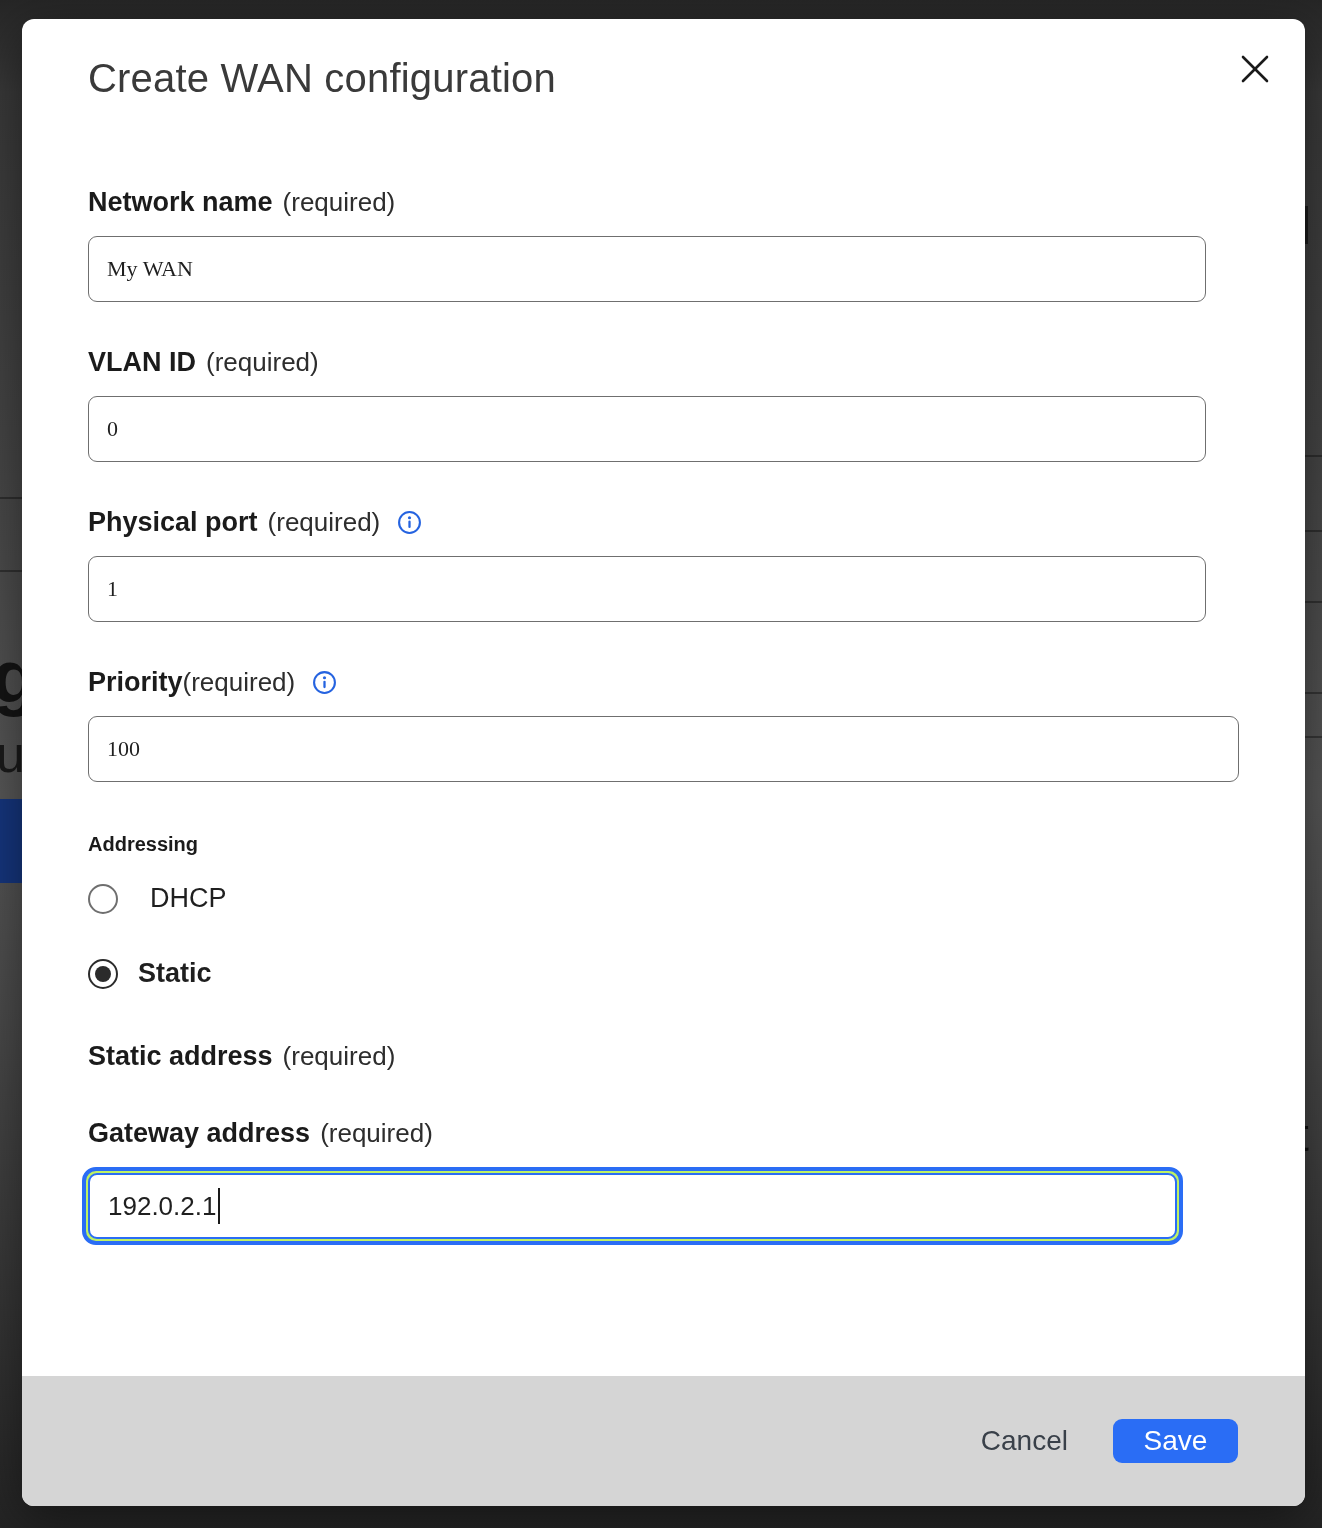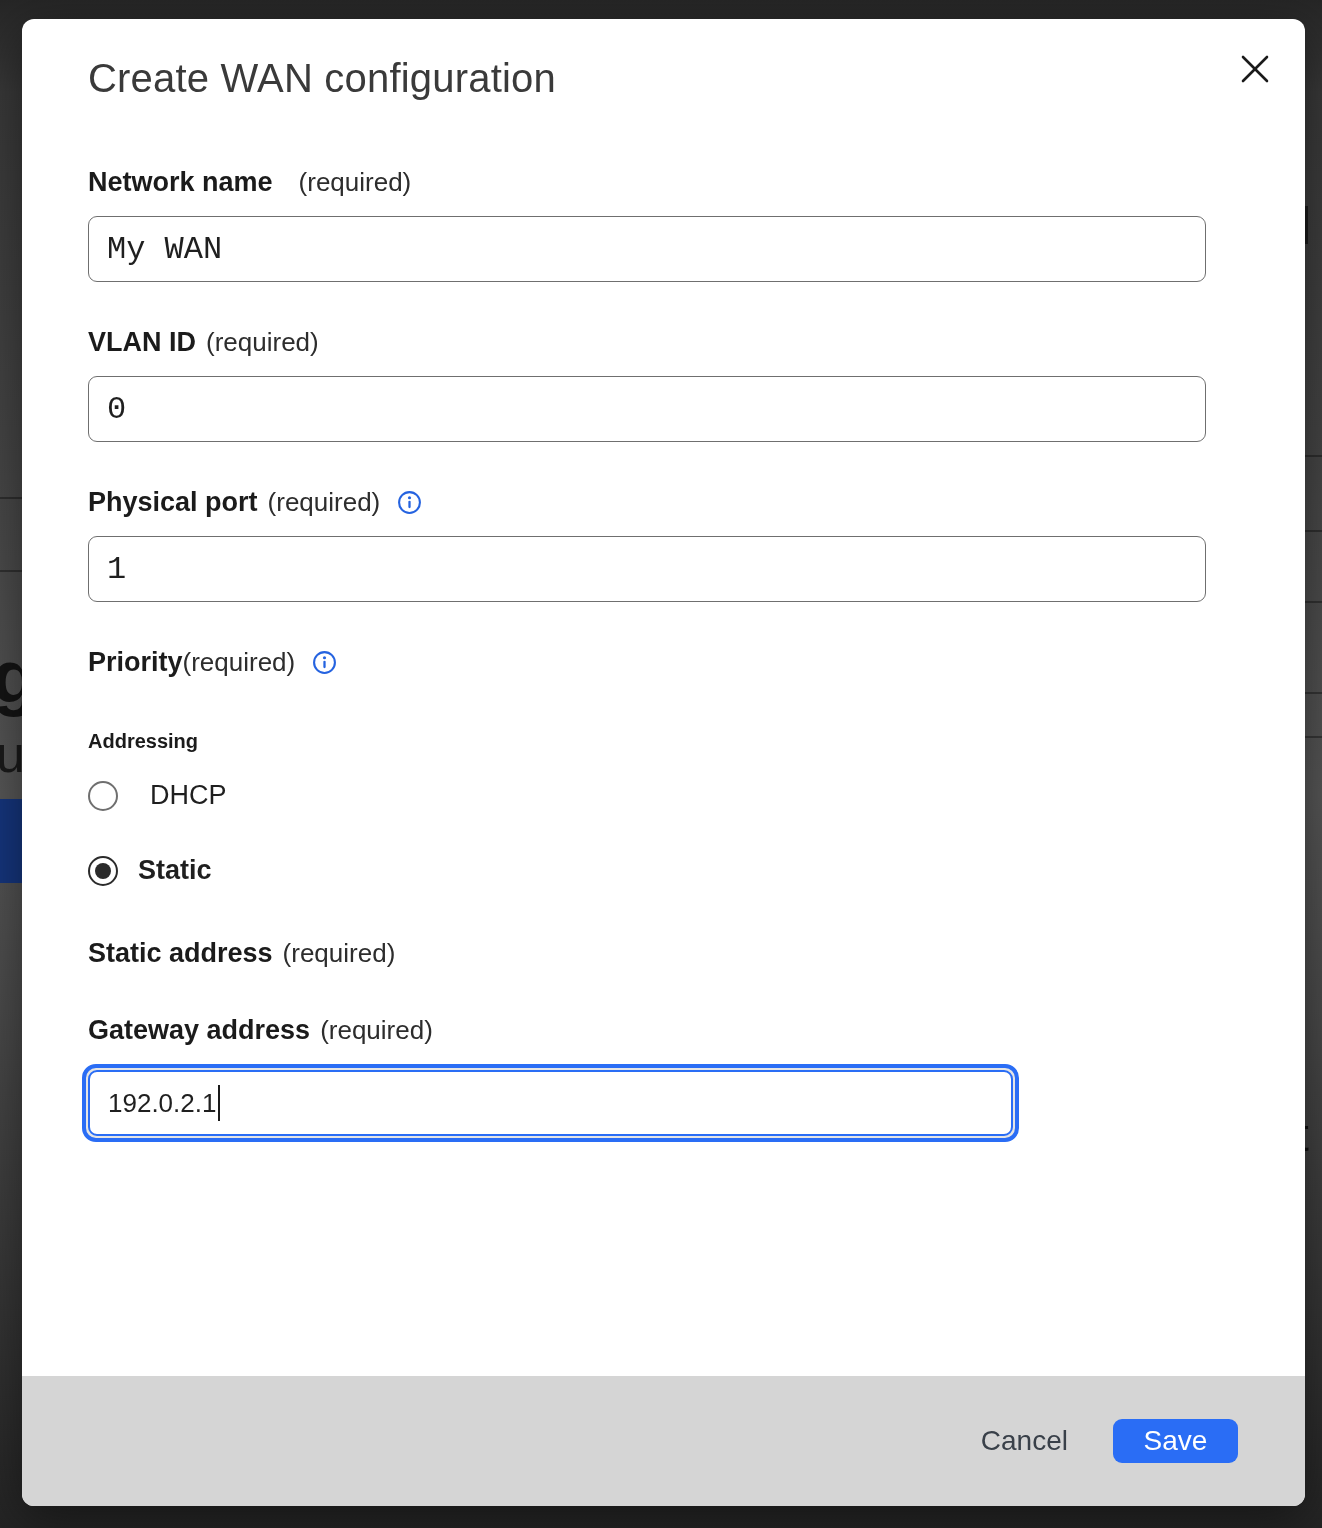--- a/index.html
+++ b/index.html
@@ -46,30 +46,30 @@
     display:flex; align-items:center; justify-content:center;
   }
 
   .title {
     margin:37px 0 0 0; font-size:40px; font-weight:400; color:#3a3a3a; letter-spacing:.2px;
   }
 
   .field-label {
     display:flex; align-items:center; margin:43px 0 17px 0; line-height:34px;
   }
-  .field-label.first { margin-top:64px;gap:16px; }
+  .field-label.first { margin-top:84px; }
   .lbl { font-size:27px; font-weight:700; color:#1b1b1b; }
   .req { font-size:26px; font-weight:400; color:#2d2d2d; margin-left:10px; }
   .req.nospace { margin-left:0; }
   .info-btn { background:none; border:none; padding:0; margin-left:17px; cursor:pointer; display:inline-flex; }
 
   .text-input {
     display:block; width:1118px; height:66px; box-sizing:border-box;
     border:1.5px solid #6f6f6f; border-radius:9px; background:#fff;
-    font-family:Liberation Mono, monospace; font-size:32px; color:#1f1f1f;
+    font-family:Liberation Serif, serif; font-size:22px; color:#1f1f1f;
     padding:0 18px; outline:none;
   }
   .text-input.wide { width:1151px; }
 
   .section-heading { margin-top:45px; font-size:20px; font-weight:700; color:#1b1b1b; line-height:34px; }
 
   .radio-row { display:flex; align-items:center; margin-top:22px; }
   .radio-row.second { margin-top:44px; }
   .radio-circle {
     width:30px; height:30px; border-radius:50%; box-sizing:border-box;
@@ -78,22 +78,22 @@
   .radio-circle.selected { border-color:#2b2b2b; }
   .radio-circle.selected::after {
     content:""; position:absolute; left:5px; top:5px; right:5px; bottom:5px;
     border-radius:50%; background:#2b2b2b;
   }
   .radio-label { margin-left:32px; font-size:27px; color:#1f1f1f; }
   .radio-label.bold { font-weight:700;margin-left:20px; }
 
   
   .focus-wrap {
-    width:937px; box-sizing:border-box; margin-left:-6px;
-    border:4px solid #2a6df5; border-radius:14px; padding:2px; background:#e5e5e5;
+    width:1101px; box-sizing:border-box; margin-left:-6px;
+    border:4px solid #2a6df5; border-radius:14px; padding:2px; background:#bef264;
   }
   .focused-input {
     width:100%; height:66px; box-sizing:border-box;
     border:2px solid #2a6df5; border-radius:9px;
     display:flex; align-items:center; padding:0 18px;
     font-size:26px; color:#1f1f1f; background:#fff;
   }
   .caret { display:inline-block; width:2px; height:36px; background:#1a1a1a; margin-left:2px; }
 
   .modal-footer {
@@ -172,20 +172,21 @@
       <span class="lbl">Priority</span>
       <span class="req nospace">(required)</span>
       <button class="info-btn">
         <svg width="25" height="25" viewBox="0 0 24 24">
           <circle cx="12" cy="12" r="10" fill="none" stroke="#2563e0" stroke-width="2"></circle>
           <circle cx="12" cy="7.4" r="1.5" fill="#2563e0"></circle>
           <rect x="10.9" y="10.2" width="2.2" height="7.2" rx="1.1" fill="#2563e0"></rect>
         </svg>
       </button>
     </div>
+    <input class="text-input wide" type="text" readonly="" value="100" style="">
 
     <div class="section-heading">Addressing</div>
 
     <div class="radio-row">
       <span class="radio-circle"></span>
       <span class="radio-label">DHCP</span>
     </div>
 
     <div class="radio-row second">
       <span class="radio-circle selected"></span>

